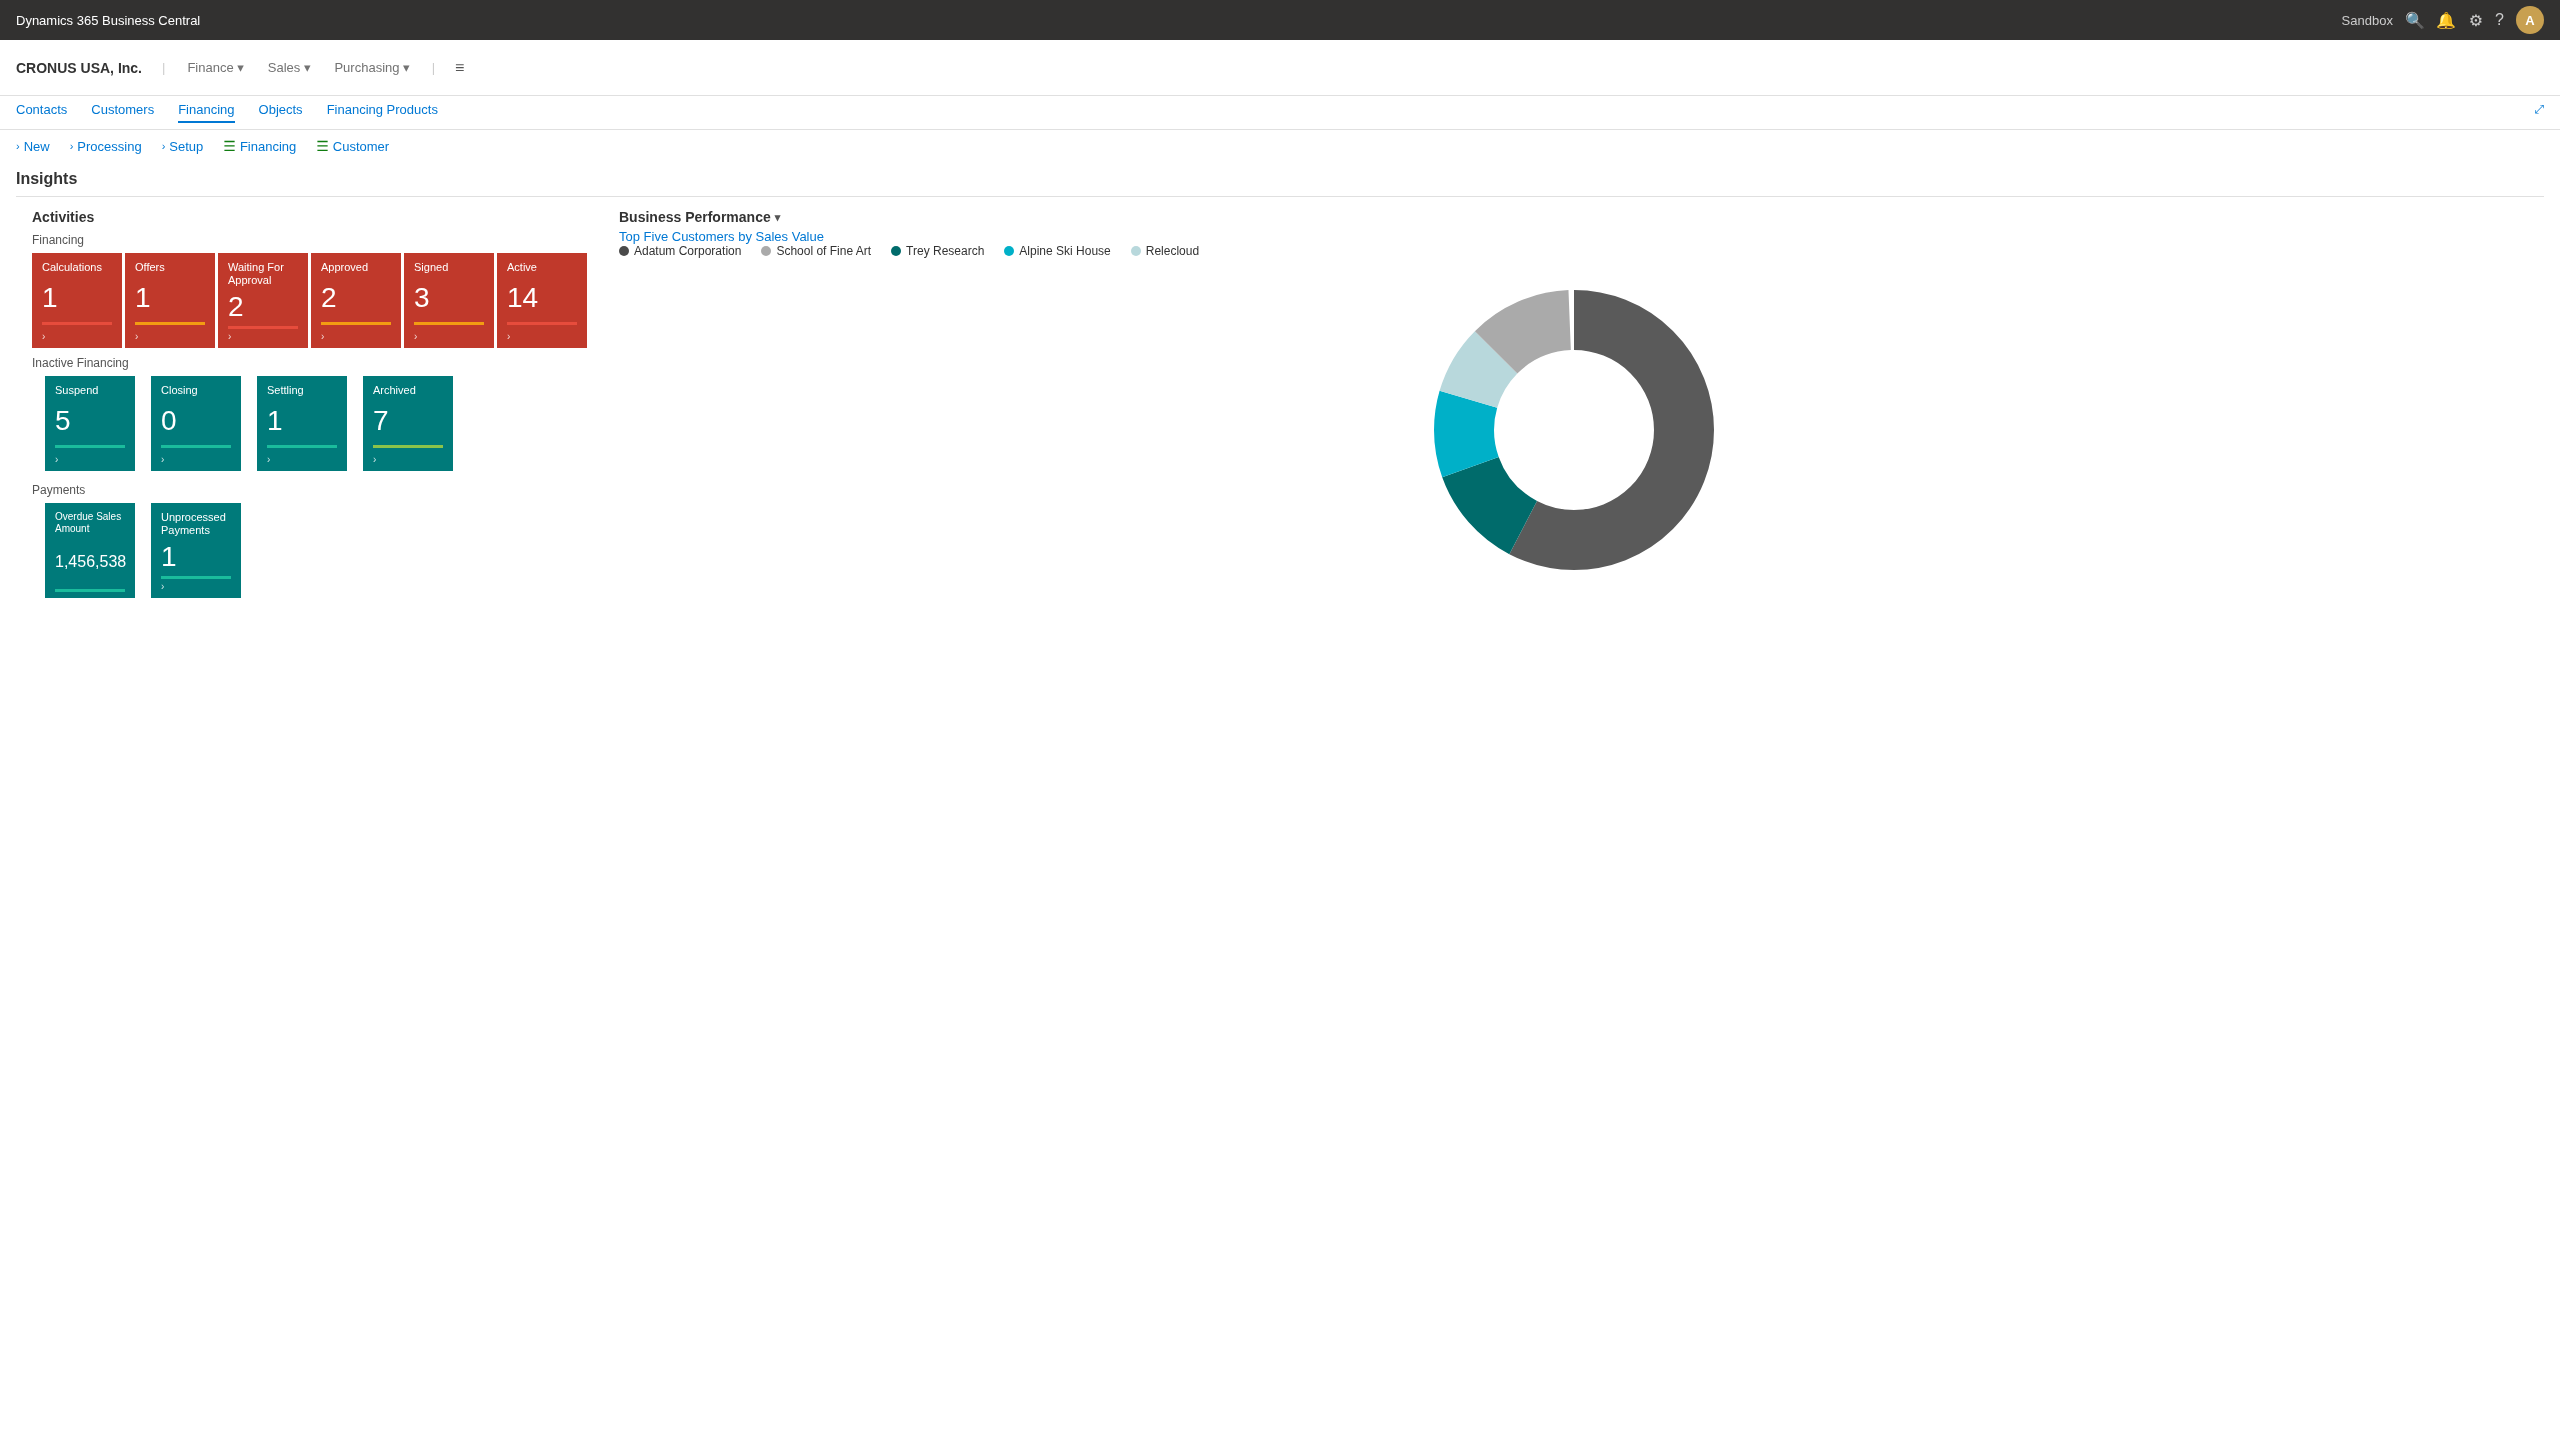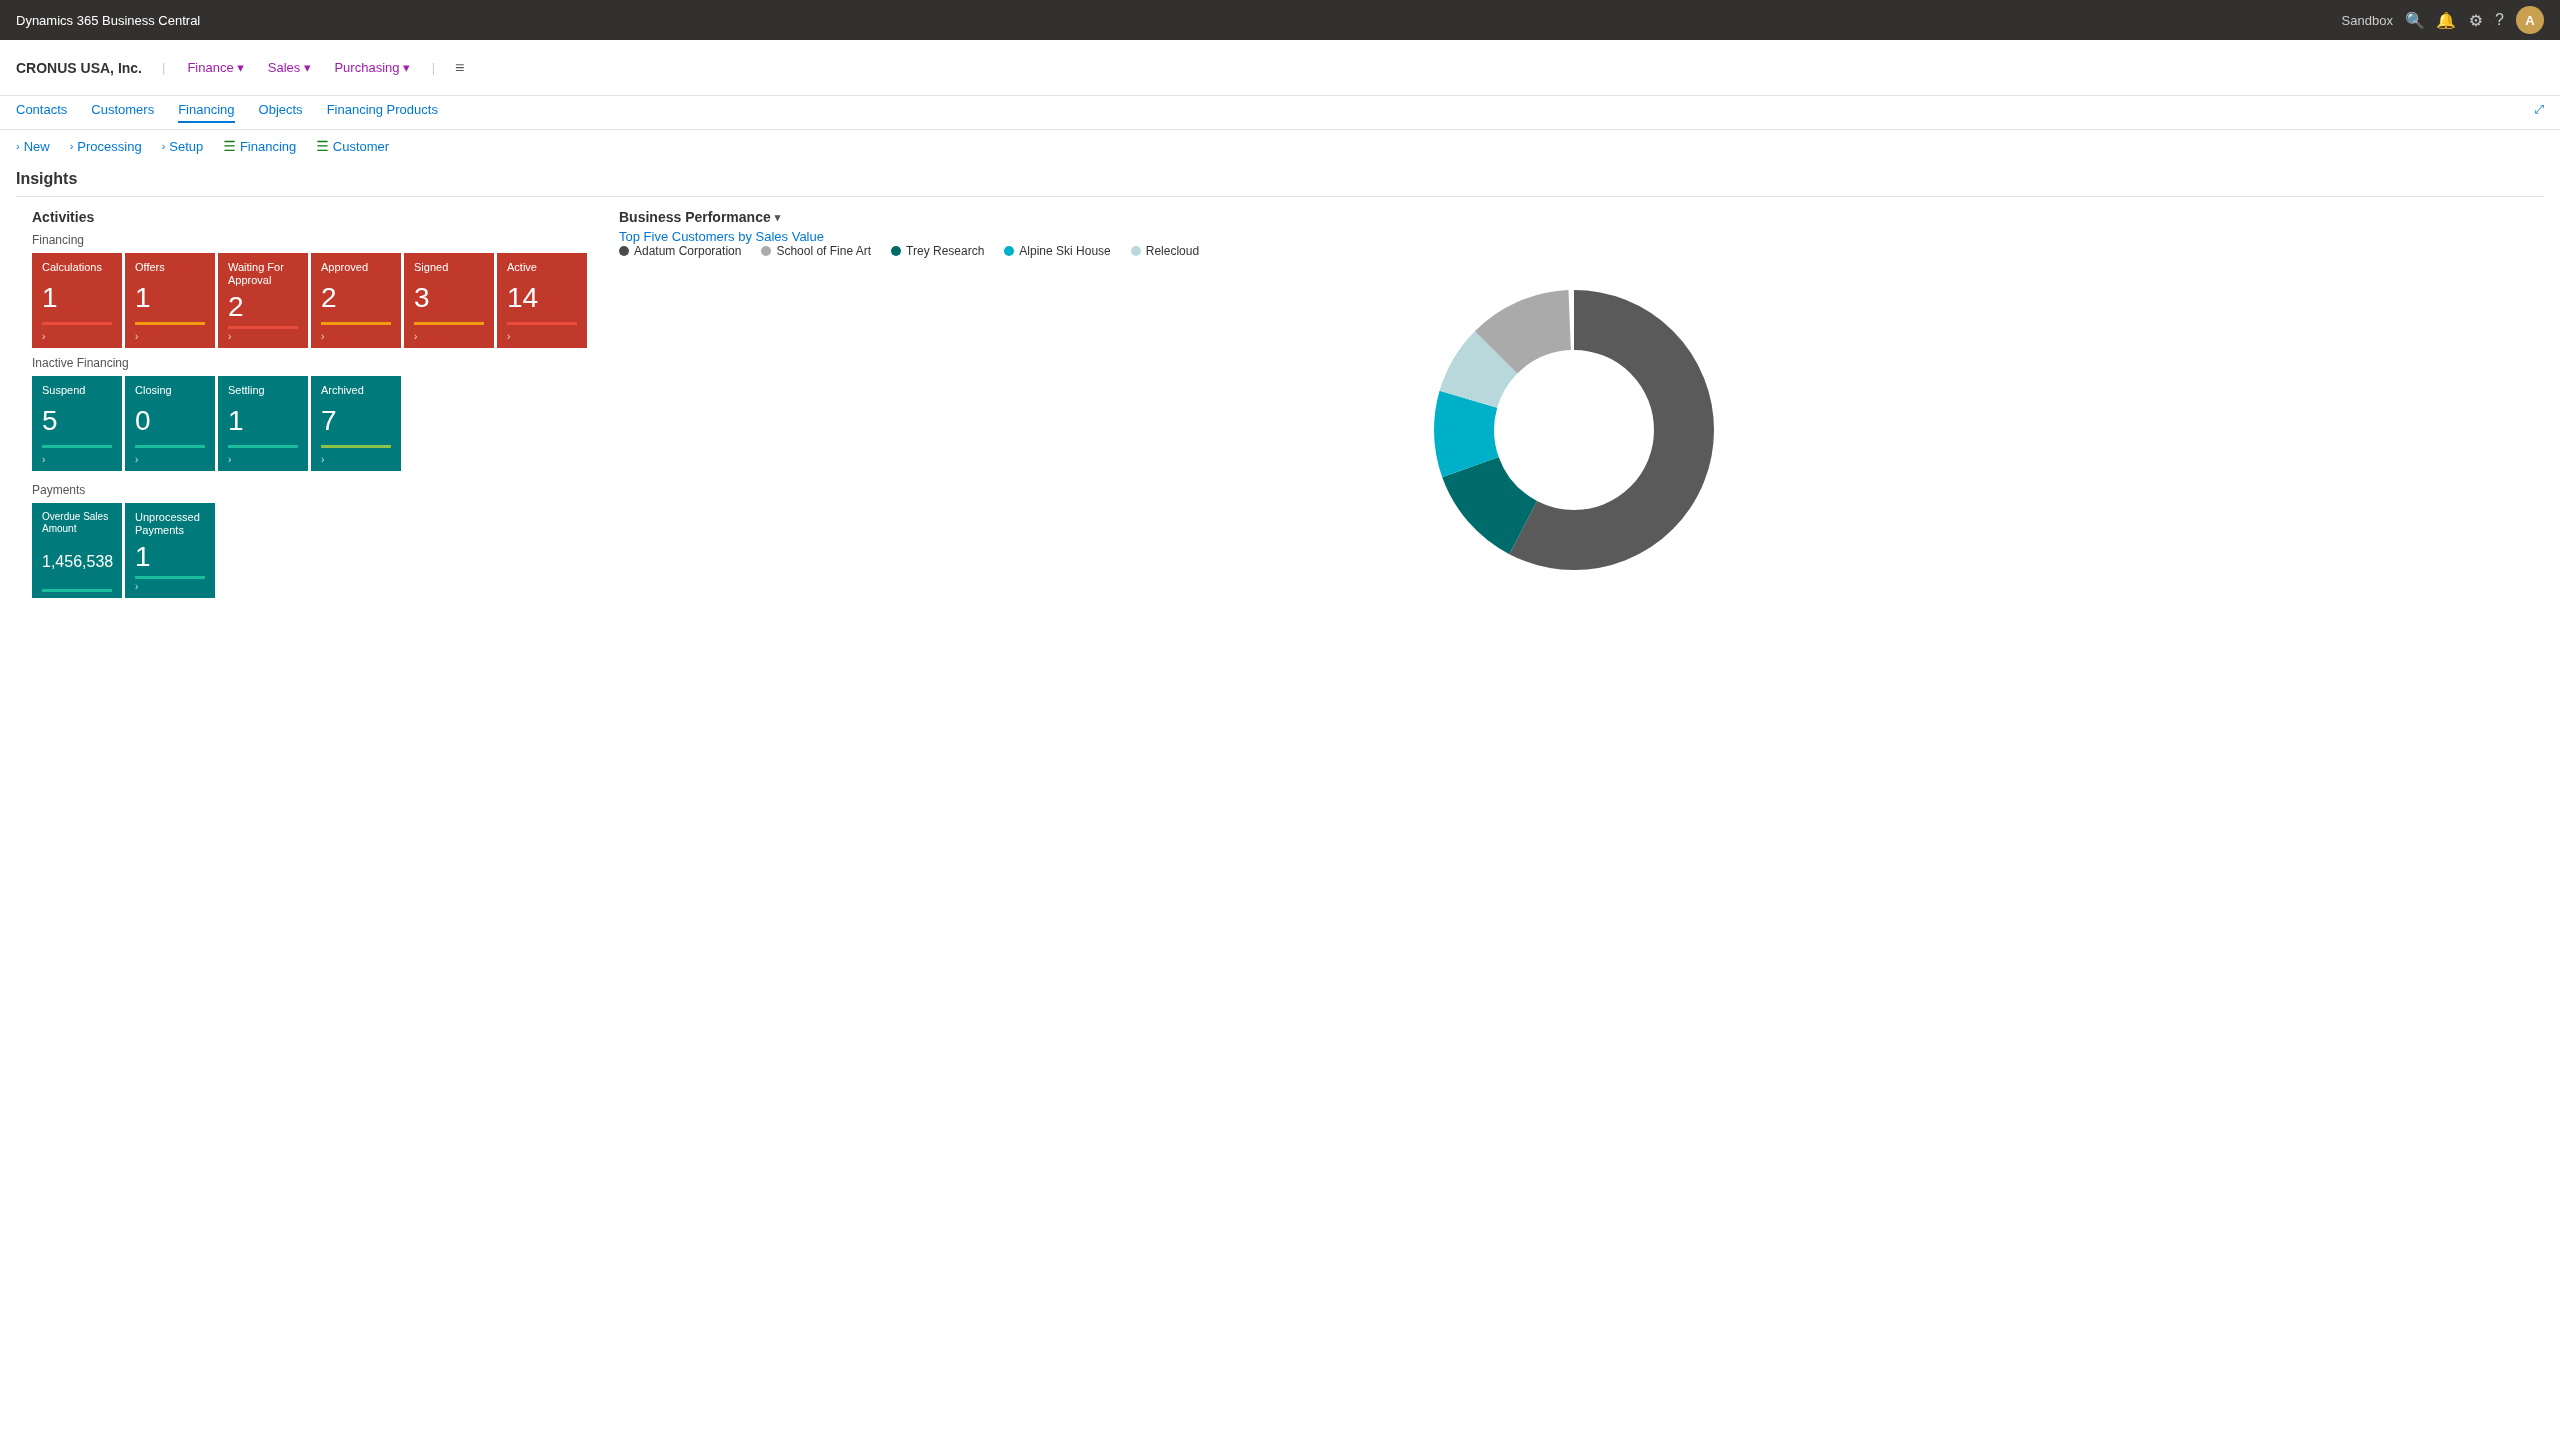--- a/index.html
+++ b/index.html
@@ -34,21 +34,21 @@
       padding: 0 16px;
       height: 56px;
       display: flex;
       align-items: center;
       gap: 8px;
     }
     .navbar-brand { font-size: 14px; font-weight: 600; color: #333; margin-right: 8px; }
     .navbar-sep { color: #ccc; margin: 0 4px; }
     .navbar-menu { display: flex; align-items: center; gap: 4px; }
     .navbar-item {
-      padding: 4px 10px; font-size: 13px; color: #a21caf; cursor: pointer;
+      padding: 4px 10px; font-size: 13px; color: #737373; cursor: pointer;
       display: flex; align-items: center; gap: 3px;
     }
     .navbar-hamburger { margin-left: 8px; color: #555; cursor: pointer; font-size: 16px; }
 
     
     .subnav {
       padding: 6px 16px;
       display: flex; gap: 24px;
       border-bottom: 1px solid #e0e0e0;
     }
@@ -84,21 +84,21 @@
     .tile {
       width: 90px; height: 95px;
       padding: 8px 10px 6px;
       color: #fff;
       display: flex; flex-direction: column;
       justify-content: space-between;
       cursor: pointer;
       position: relative;
     }
     .tile-red { background: #c0392b; }
-    .tile-teal { background: #00717a; background: #007a7a; }
+    .tile-teal { background: #00717a; background: #007a7a; margin-left: 13px; }
 
     .tile-label { font-size: 11px; line-height: 1.2; }
     .tile-number { font-size: 28px; font-weight: 300; line-height: 1; margin-top: 4px; }
     .tile-chevron { font-size: 10px; color: rgba(255,255,255,0.8); }
 
     
     .business-panel { flex: 1; }
     .bp-title { font-size: 14px; font-weight: 600; color: #333; margin-bottom: 4px; display: flex; align-items: center; gap: 4px; }
     .bp-subtitle { font-size: 13px; color: #0078d4; font-weight: 500; }
     .bp-legend { display: flex; gap: 20px; flex-wrap: wrap; margin-bottom: 12px; }

